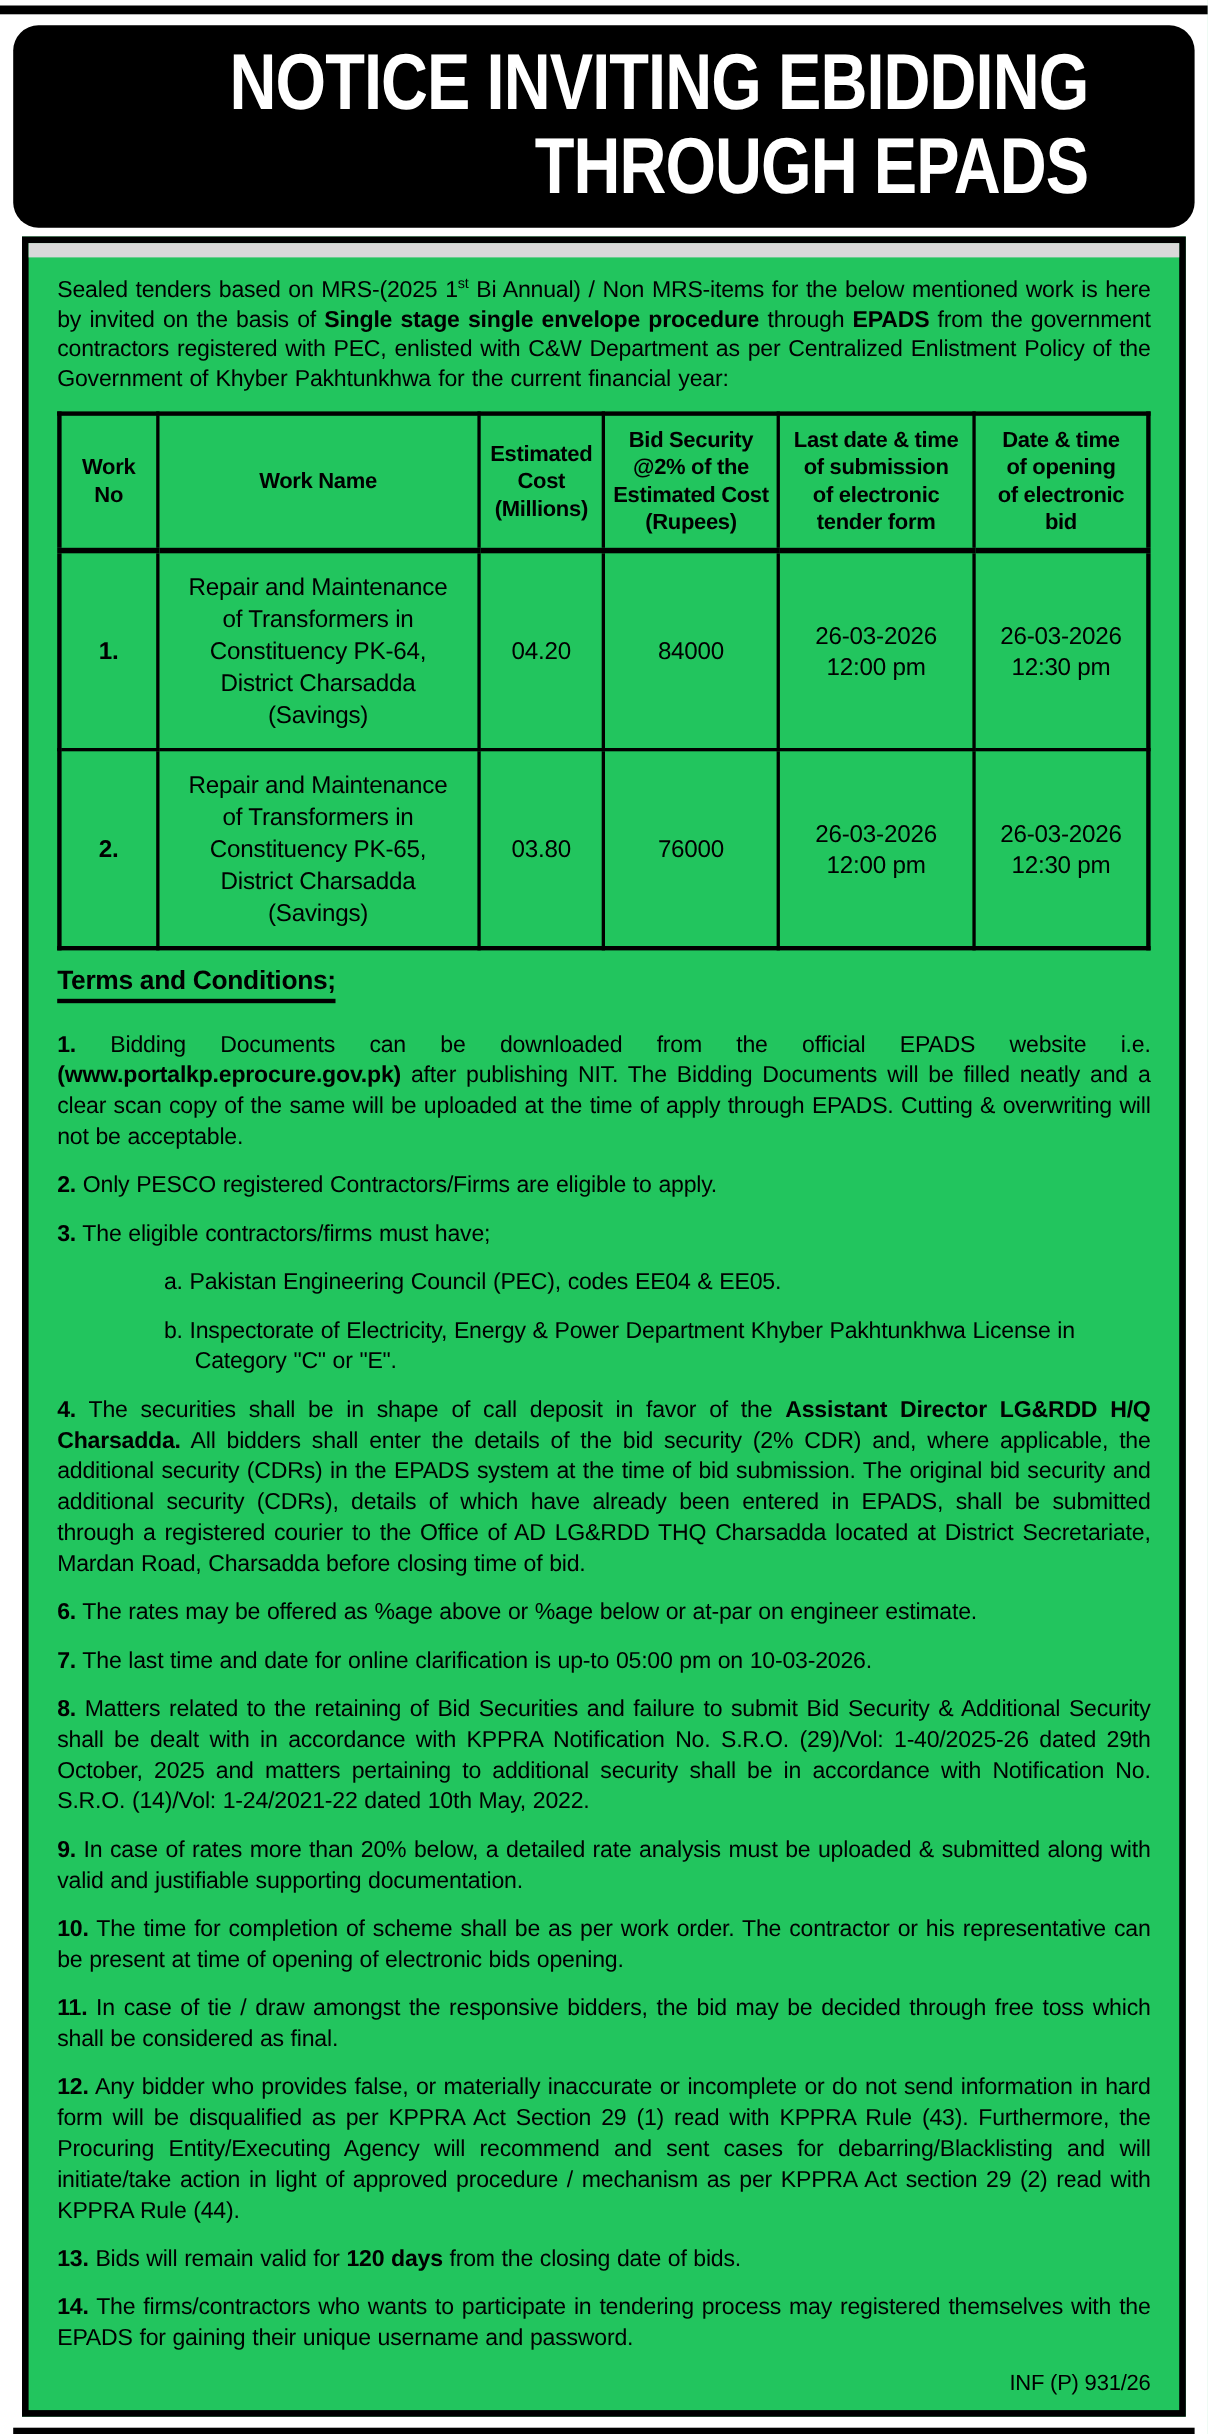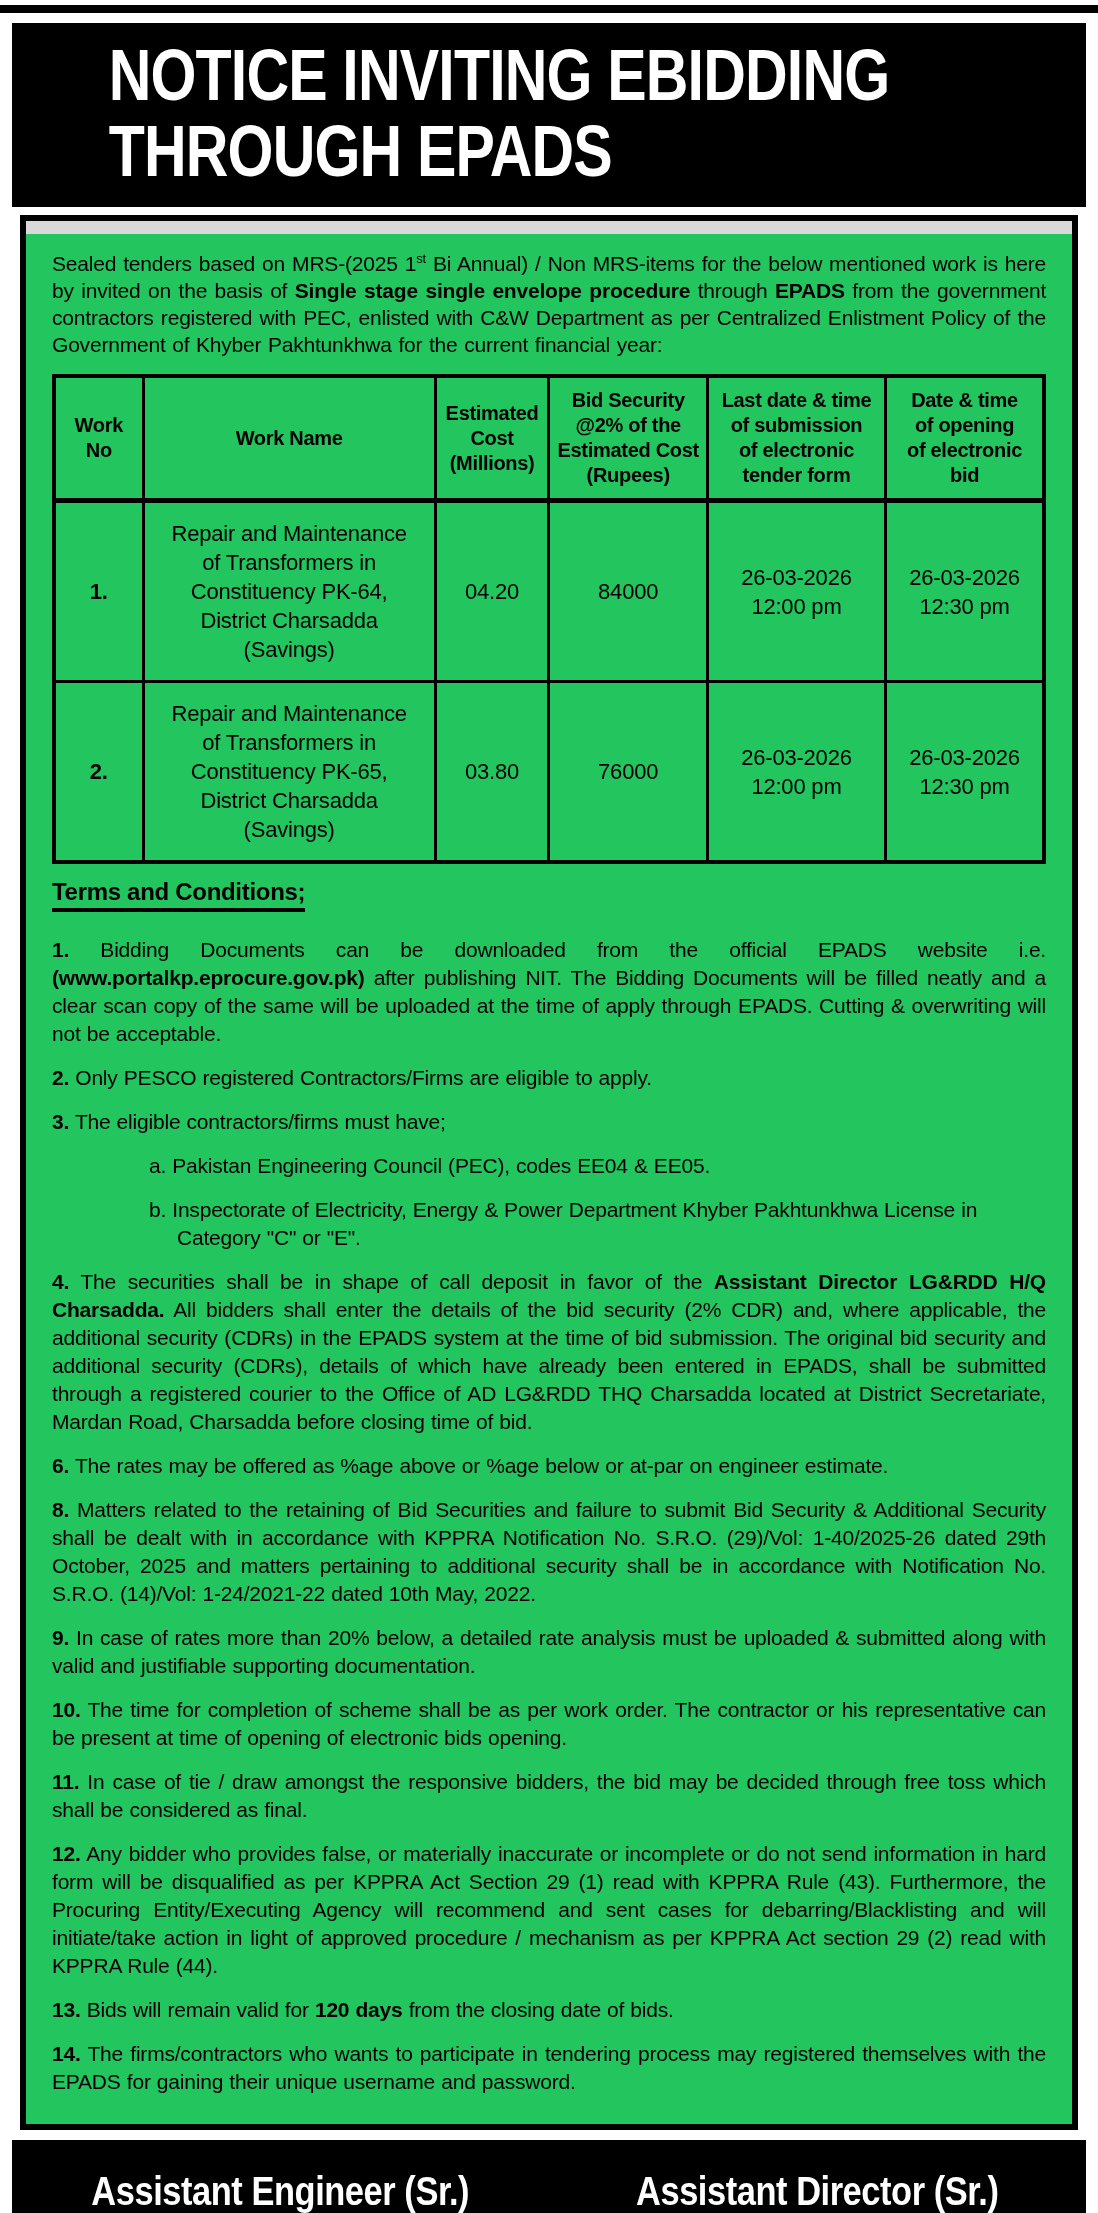--- a/index.html
+++ b/index.html
@@ -13,22 +13,23 @@
   .page { width: 1098px; padding-top: 5px; background: #fff; }
 
   .top-rule {
     height: 8px; background: #000; width: 100%;
   }
 
   .title-block {
     background: #000;
     margin: 10px 12px 0 12px;
     padding: 14px 0 18px 0;
-    text-align: left;
+    text-align: right;
     color: #fff;
+    border-radius: 23px;
   }
   .title-line {
     display: block;
     font-weight: bold;
     font-size: 72px;
     line-height: 76px;
     letter-spacing: -1px;
     transform: scaleX(0.82);
     transform-origin: 50% 50%;
     white-space: nowrap;
@@ -217,29 +218,31 @@
       </div>
 
       <div class="terms-list">
           <p class="term"><b>1.</b><span> Bidding Documents can be downloaded from the official EPADS website i.e. </span><b>(www.portalkp.eprocure.gov.pk)</b><span> after publishing NIT. The Bidding Documents will be filled neatly and a clear scan copy of the same will be uploaded at the time of apply through EPADS. Cutting &amp; overwriting will not be acceptable.</span></p>
           <p class="term"><b>2.</b><span> Only PESCO registered Contractors/Firms are eligible to apply.</span></p>
           <p class="term"><b>3.</b><span> The eligible contractors/firms must have;</span></p>
           <p class="term indent1"><span>a. Pakistan Engineering Council (PEC), codes EE04 &amp; EE05.</span></p>
           <p class="term indent1"><span>b. Inspectorate of Electricity, Energy &amp; Power Department Khyber Pakhtunkhwa License in Category "C" or "E".</span></p>
           <p class="term"><b>4.</b><span> The securities shall be in shape of call deposit in favor of the </span><b>Assistant Director LG&amp;RDD H/Q Charsadda.</b><span> All bidders shall enter the details of the bid security (2% CDR) and, where applicable, the additional security (CDRs) in the EPADS system at the time of bid submission. The original bid security and additional security (CDRs), details of which have already been entered in EPADS, shall be submitted through a registered courier to the Office of AD LG&amp;RDD THQ Charsadda located at District Secretariate, Mardan Road, Charsadda before closing time of bid.</span></p>
           <p class="term"><b>6.</b><span> The rates may be offered as %age above or %age below or at-par on engineer estimate.</span></p>
+          <p class="term"><b>7.</b><span> The last time and date for online clarification is up-to 05:00 pm on 10-03-2026.</span></p>
           <p class="term"><b>8.</b><span> Matters related to the retaining of Bid Securities and failure to submit Bid Security &amp; Additional Security shall be dealt with in accordance with KPPRA Notification No. S.R.O. (29)/Vol: 1-40/2025-26 dated 29th October, 2025 and matters pertaining to additional security shall be in accordance with Notification No. S.R.O. (14)/Vol: 1-24/2021-22 dated 10th May, 2022.</span></p>
           <p class="term"><b>9.</b><span> In case of rates more than 20% below, a detailed rate analysis must be uploaded &amp; submitted along with valid and justifiable supporting documentation.</span></p>
           <p class="term"><b>10.</b><span> The time for completion of scheme shall be as per work order. The contractor or his representative can be present at time of opening of electronic bids opening.</span></p>
           <p class="term"><b>11.</b><span> In case of tie / draw amongst the responsive bidders, the bid may be decided through free toss which shall be considered as final.</span></p>
           <p class="term"><b>12.</b><span> Any bidder who provides false, or materially inaccurate or incomplete or do not send information in hard form will be disqualified as per KPPRA Act Section 29 (1) read with KPPRA Rule (43). Furthermore, the Procuring Entity/Executing Agency will recommend and sent cases for debarring/Blacklisting and will initiate/take action in light of approved procedure / mechanism as per KPPRA Act section 29 (2) read with KPPRA Rule (44).</span></p>
           <p class="term"><b>13.</b><span> Bids will remain valid for </span><b>120 days</b><span> from the closing date of bids.</span></p>
           <p class="term"><b>14.</b><span> The firms/contractors who wants to participate in tendering process may registered themselves with the EPADS for gaining their unique username and password.</span></p>
         </div>
 
+      <div class="inf-ref">INF (P) 931/26</div>
 
     </div>
   </div>
 
   <div class="footer-block">
     <div class="signatory">
       <span class="sig-line">Assistant Engineer (Sr.)</span>
       <span class="sig-line">LG&amp;RDD THQ Charsadda</span>
     </div>
     <div class="signatory">

